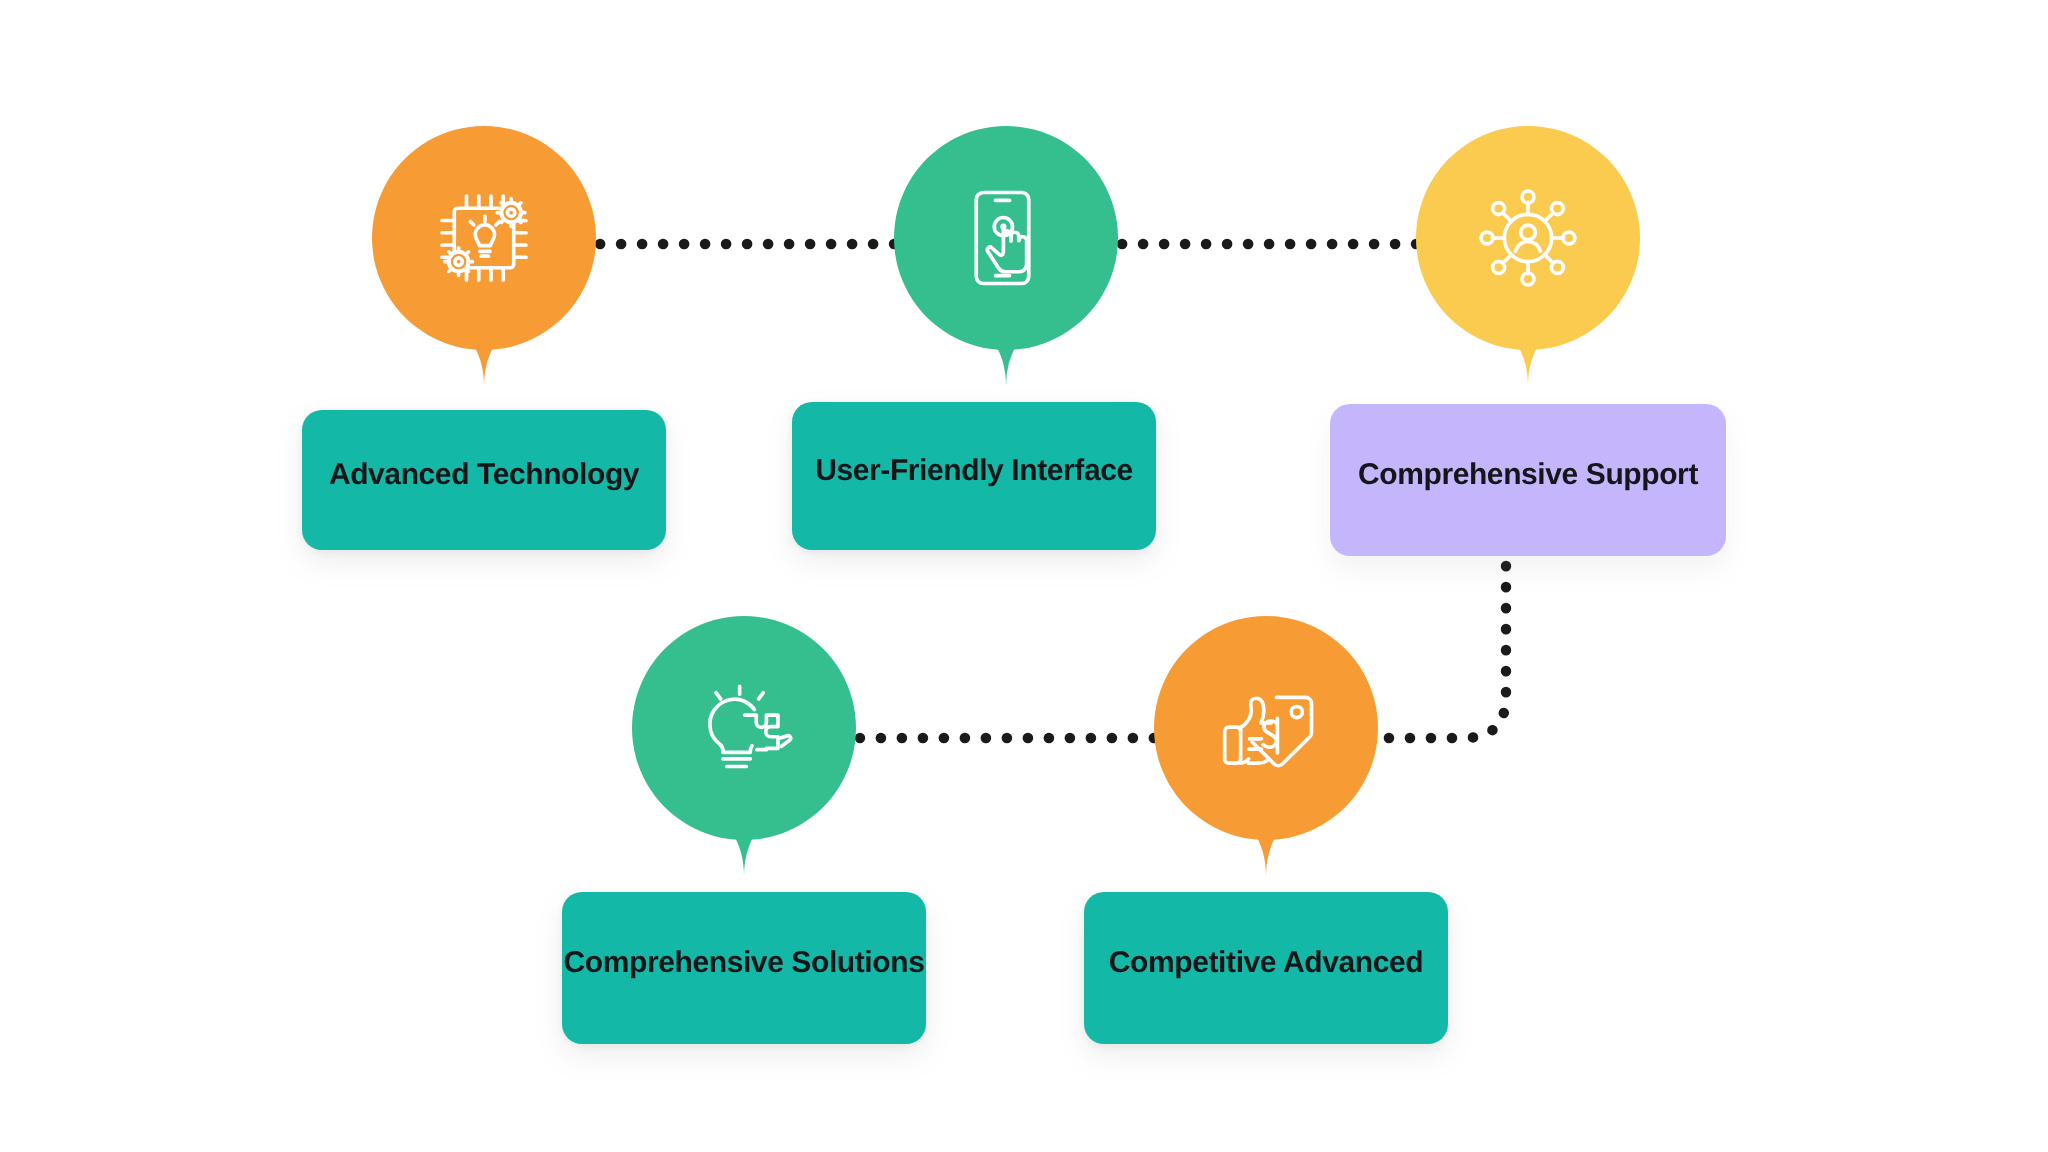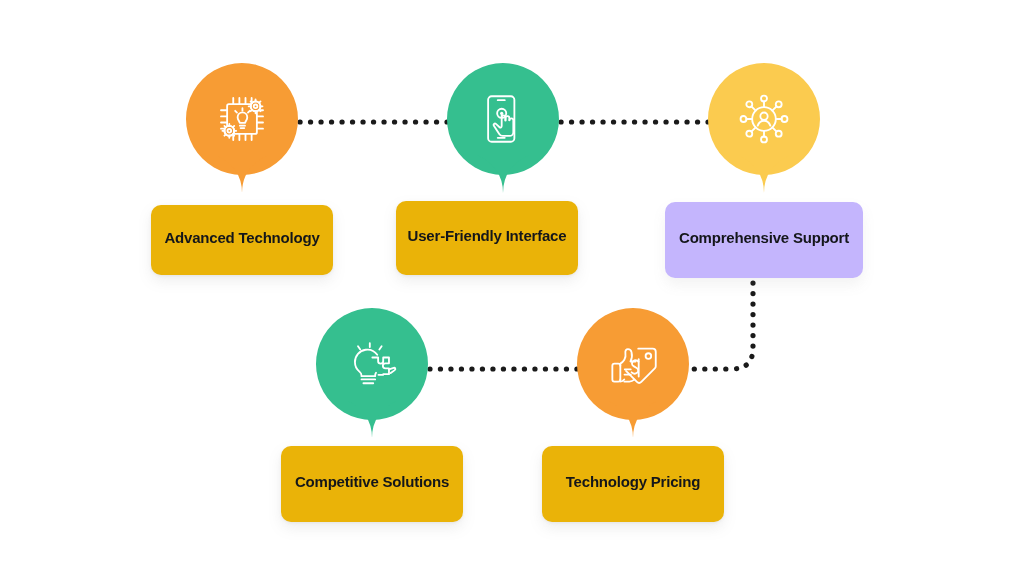--- a/index.html
+++ b/index.html
@@ -26,21 +26,21 @@
     left: 0;
     top: 0;
     width: 1024px;
     height: 576px;
     pointer-events: none;
   }
 
   
   .card {
     position: absolute;
-    background: #eab308;
+    background: #14b8a6;
     border-radius: 10px;
     box-shadow: 0 6px 14px rgba(120,120,120,0.13),
                 0 1px 3px rgba(120,120,120,0.10);
     display: flex;
     align-items: center;
     justify-content: center;
   }
   .card.ghost {
     background: #c4b5fd;
     box-shadow: 0 7px 13px rgba(140,140,140,0.10);
@@ -96,25 +96,25 @@
 
   <div class="card" style="left:396px; top:201px; width:182px; height:74px;">
     <span class="card-label">User-Friendly Interface</span>
   </div>
 
   <div class="card ghost" style="left:665px; top:202px; width:198px; height:76px;">
     <span class="card-label">Comprehensive Support</span>
   </div>
 
   <div class="card" style="left:281px; top:446px; width:182px; height:76px;">
-    <span class="card-label">Competitive Solutions</span>
+    <span class="card-label">Comprehensive Solutions</span>
   </div>
 
   <div class="card" style="left:542px; top:446px; width:182px; height:76px;">
-    <span class="card-label">Technology Pricing</span>
+    <span class="card-label">Competitive Advanced</span>
   </div>
 
   <div class="pin" style="left:186px; top:63px;">
     <svg class="pin-shape" viewBox="0 0 112 132">
       <path d="M56 0 A56 56 0 1 1 55.99 0 Z" fill="#F79C34"></path>
       <path d="M30 92 Q56 104 56 130 Q56 104 82 92 Z" fill="#F79C34"></path>
     </svg>
     <svg class="pin-icon" viewBox="0 0 64 64" fill="none" stroke="#ffffff" stroke-width="2.1" stroke-linecap="round" stroke-linejoin="round">
       <rect x="15" y="15" width="34" height="34" rx="2"></rect>
       <path d="M22 15 V8 M29 15 V8 M36 15 V8 M43 15 V8"></path>

